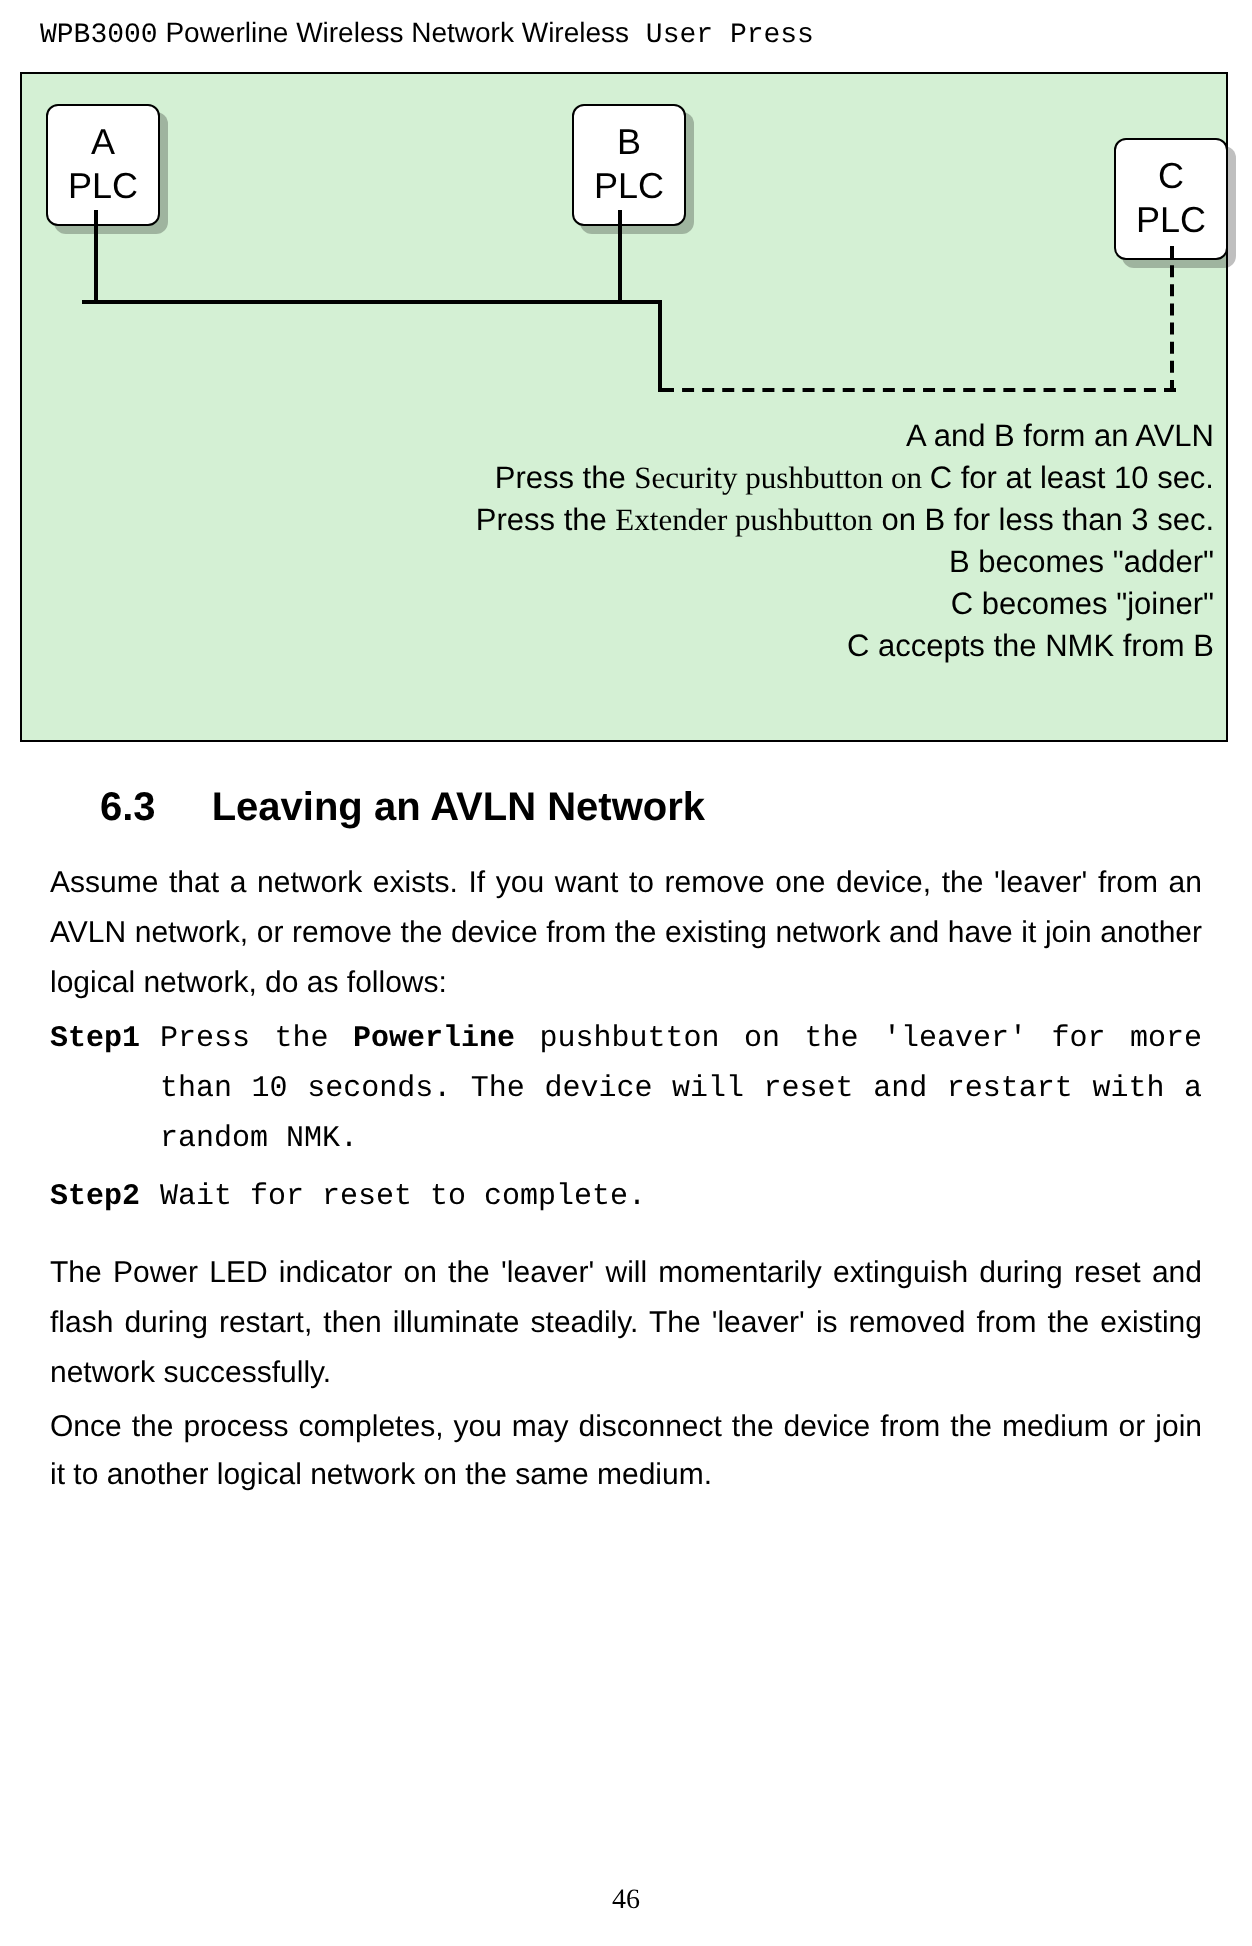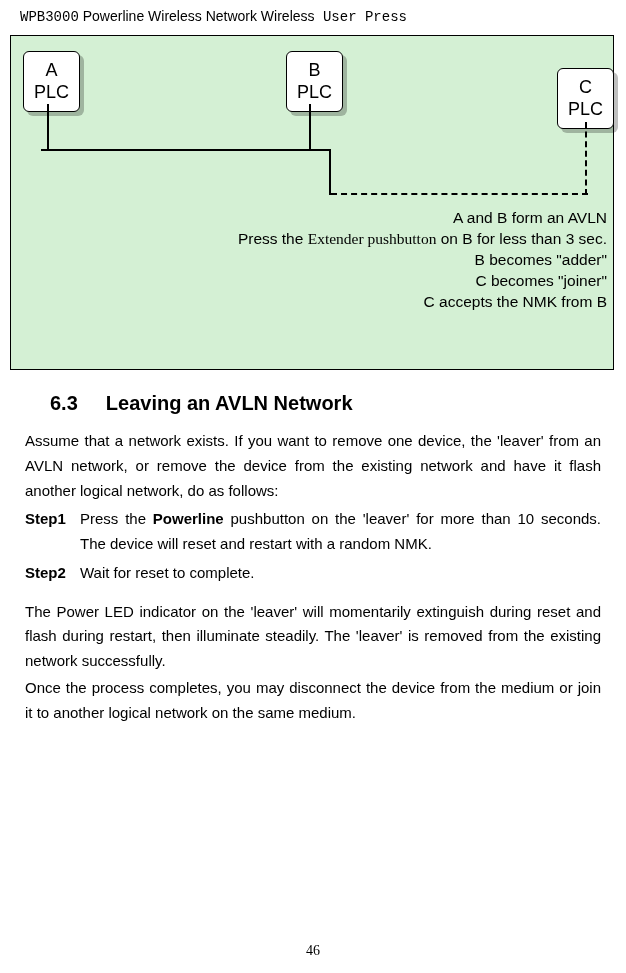--- a/index.html
+++ b/index.html
@@ -120,21 +120,21 @@
       font-family: Arial, sans-serif;
     }
     .body-text.justify {
       text-align: justify;
     }
     .step-row {
       margin: 4px 25px 0 25px;
       font-size: 15px;
       line-height: 1.65;
       display: flex;
-      font-family: Liberation Sans, sans-serif;
+      font-family: Liberation Mono, monospace;
     }
     .step-label {
       font-weight: bold;
       width: 55px;
       flex-shrink: 0;
     }
     .step-body {
       flex: 1;
       text-align: justify;
     }
@@ -170,33 +170,36 @@
   <div class="wire-v-a"></div>
   <div class="wire-v-b"></div>
   <div class="wire-h"></div>
   <div class="wire-join"></div>
   <div class="wire-dash-h"></div>
   <div class="wire-dash-v"></div>
 
   <div class="diag-text">
     <div>A and B form an AVLN</div>
     <div>
+      <span class="arial">Press the </span><span class="s-serif">Security pushbutton on </span><span class="arial">C for at least 10 sec.</span>
+    </div>
+    <div>
       <span class="arial">Press the </span><span class="s-serif">Extender pushbutton</span><span class="arial"> on B</span> <span class="arial">for less than 3 sec.</span>
     </div>
     <div>B becomes "adder"</div>
     <div>C becomes "joiner"</div>
     <div>C accepts the NMK from B</div>
   </div>
 </div>
 
 <div class="section-heading">
   <span class="num">6.3</span><span>Leaving an AVLN Network</span>
 </div>
 
-<div class="body-text justify">Assume that a network exists. If you want to remove one device, the 'leaver' from an AVLN network, or remove the device from the existing network and have it flash another logical network, do as follows:</div>
+<div class="body-text justify">Assume that a network exists. If you want to remove one device, the 'leaver' from an AVLN network, or remove the device from the existing network and have it join another logical network, do as follows:</div>
 
 <div class="step-row">
   <div class="step-label">Step1</div>
   <div class="step-body">
     <span>Press the </span><b>Powerline</b><span> pushbutton on the 'leaver' for more than 10 seconds. The device will reset and restart with a random NMK.</span>
   </div>
 </div>
 
 <div class="step-row">
   <div class="step-label">Step2</div>

